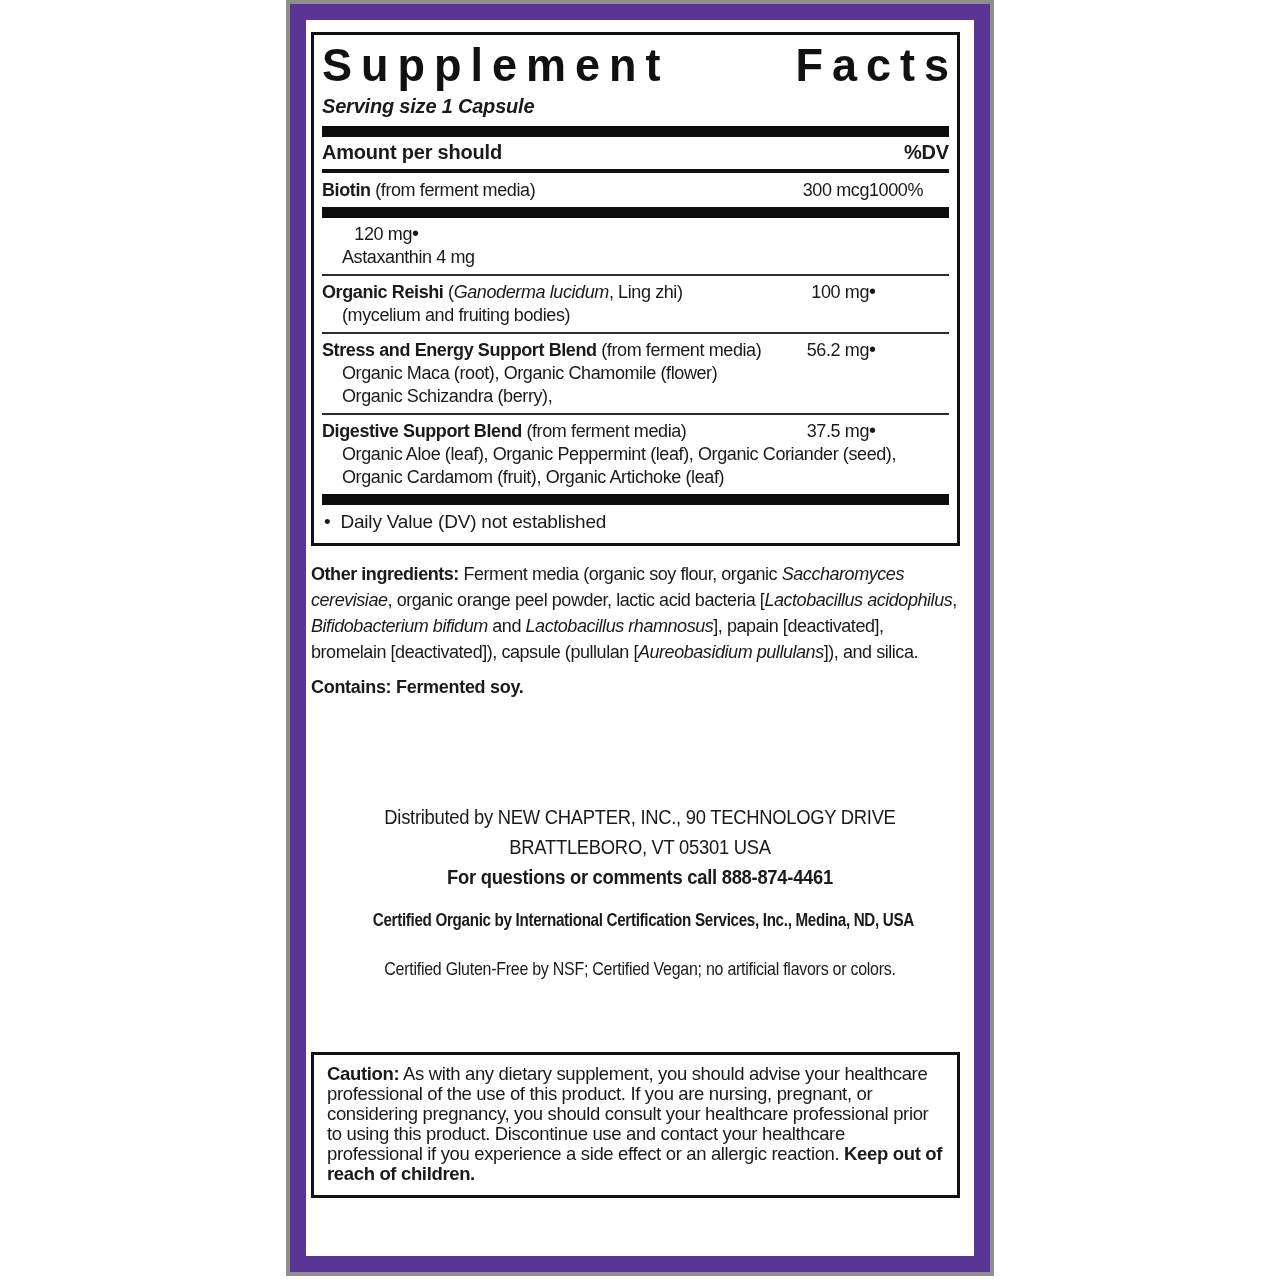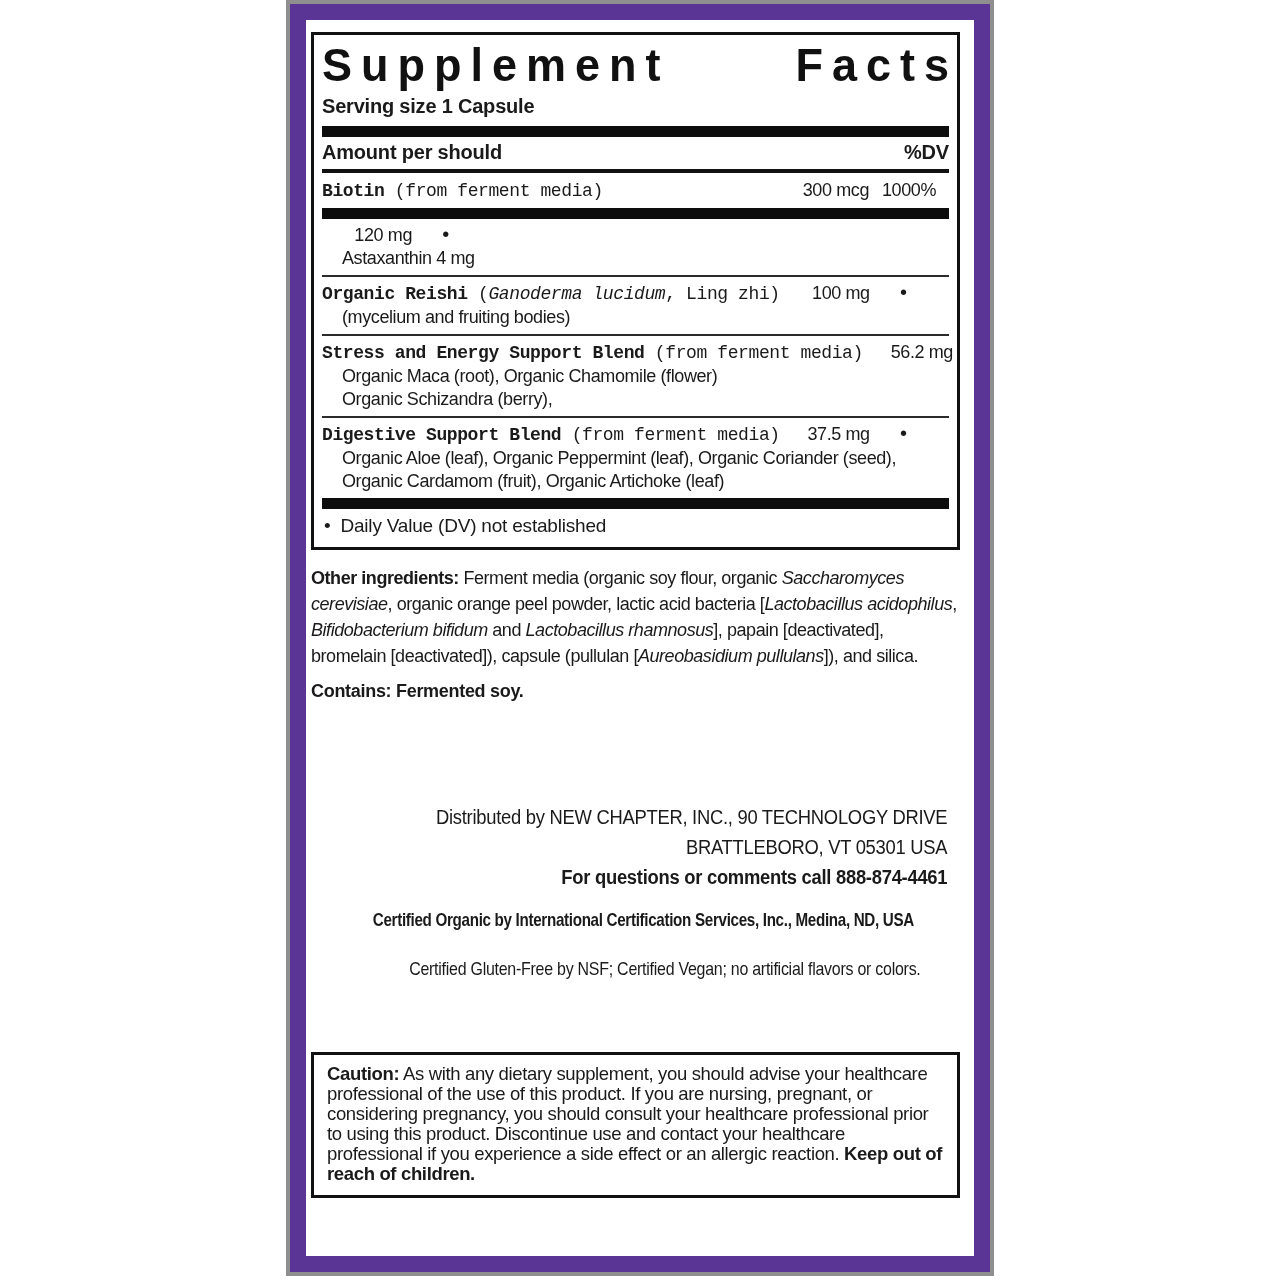--- a/index.html
+++ b/index.html
@@ -27,52 +27,52 @@
   }
   .facts-title {
     display: flex; justify-content: space-between; align-items: baseline;
     font-size: 45px; font-weight: 800; letter-spacing: 0.20em;
     line-height: 50px; padding: 2px 0 0 0; color: #111;
     transform: scaleY(1.02);
   }
   .facts-title .tw { white-space: nowrap; }
   .facts-title .tw:last-child { margin-right: -0.20em; }
 
-  .serving { font-size: 20px; font-weight: 700; letter-spacing: -0.2px; margin: 4px 0 8px 0; }
+  .serving { font-size: 20px; font-weight: 700; letter-spacing: -0.2px; margin: 4px 0 8px 0; font-style: italic; }
 
   .bar  { height: 11px; background: #0d0d0d; }
   .rule-med  { height: 4px;  background: #111; margin: 2px 0; }
   .rule-thin { height: 2px;  background: #2b2b2b; }
 
   .hdr-row { display: flex; justify-content: space-between; align-items: baseline;
              font-size: 20px; font-weight: 700; letter-spacing: -0.2px; padding: 4px 0 3px 0; }
 
   .ing-row { padding: 4px 0 5px 0; font-size: 18px; letter-spacing: -0.4px; line-height: 23px; }
   .main-line { display: flex; align-items: baseline; }
-  .main-line .name { flex: 1 1 auto; white-space: nowrap; overflow: visible; font-family: Liberation Mono, monospace; }
+  .main-line .name { flex: 1 1 auto; white-space: nowrap; overflow: visible; }
   .main-line .name b { font-weight: 700; }
   .amt   { flex: 0 0 90px; text-align: right; white-space: nowrap; }
-  .dvcol { flex: 0 0 80px; text-align: center; white-space: nowrap; }
+  .dvcol { flex: 0 0 80px; text-align: left; white-space: nowrap; }
   .dvcol.dot { padding-right: 13px; font-size: 20px; }
   .sub { padding-left: 20px; font-weight: 400; }
 
   .footnote { font-size: 19px; letter-spacing: -0.2px; padding: 6px 0 4px 2px; display: flex; gap: 10px; align-items: baseline; }
 
   
   .other-ing {
     margin: 15px 14px 0 5px;
     font-size: 18px; letter-spacing: -0.45px; line-height: 26px;
   }
   .other-ing b { font-weight: 700; }
   .other-ing i { font-style: italic; }
 
   .contains { margin: 12px 14px 0 5px; font-size: 18px; font-weight: 700; letter-spacing: -0.3px; }
 
   
-  .address-block { position: absolute; left: 0; right: 0; top: 782px; text-align: right; }
+  .address-block { position: absolute; left: 0; right: 0; top: 782px; text-align: center; }
   .addr-line { font-size: 20px; line-height: 30px; letter-spacing: -0.3px; transform: scaleX(0.92); transform-origin: center; }
   .addr-phone { font-size: 20px; line-height: 30px; font-weight: 700; letter-spacing: -0.3px; transform: scaleX(0.92); transform-origin: center; }
   .cert-organic { margin-top: 17px; font-size: 19px; font-weight: 700; letter-spacing: -0.4px; white-space: nowrap;
                   transform: scaleX(0.80); transform-origin: center; }
   .cert-other   { margin-top: 27px; font-size: 19px; letter-spacing: -0.3px; white-space: nowrap;
                   transform: scaleX(0.84); transform-origin: center; }
 
   
   .caution-box {
     position: absolute; left: 5px; right: 14px; top: 1032px;

